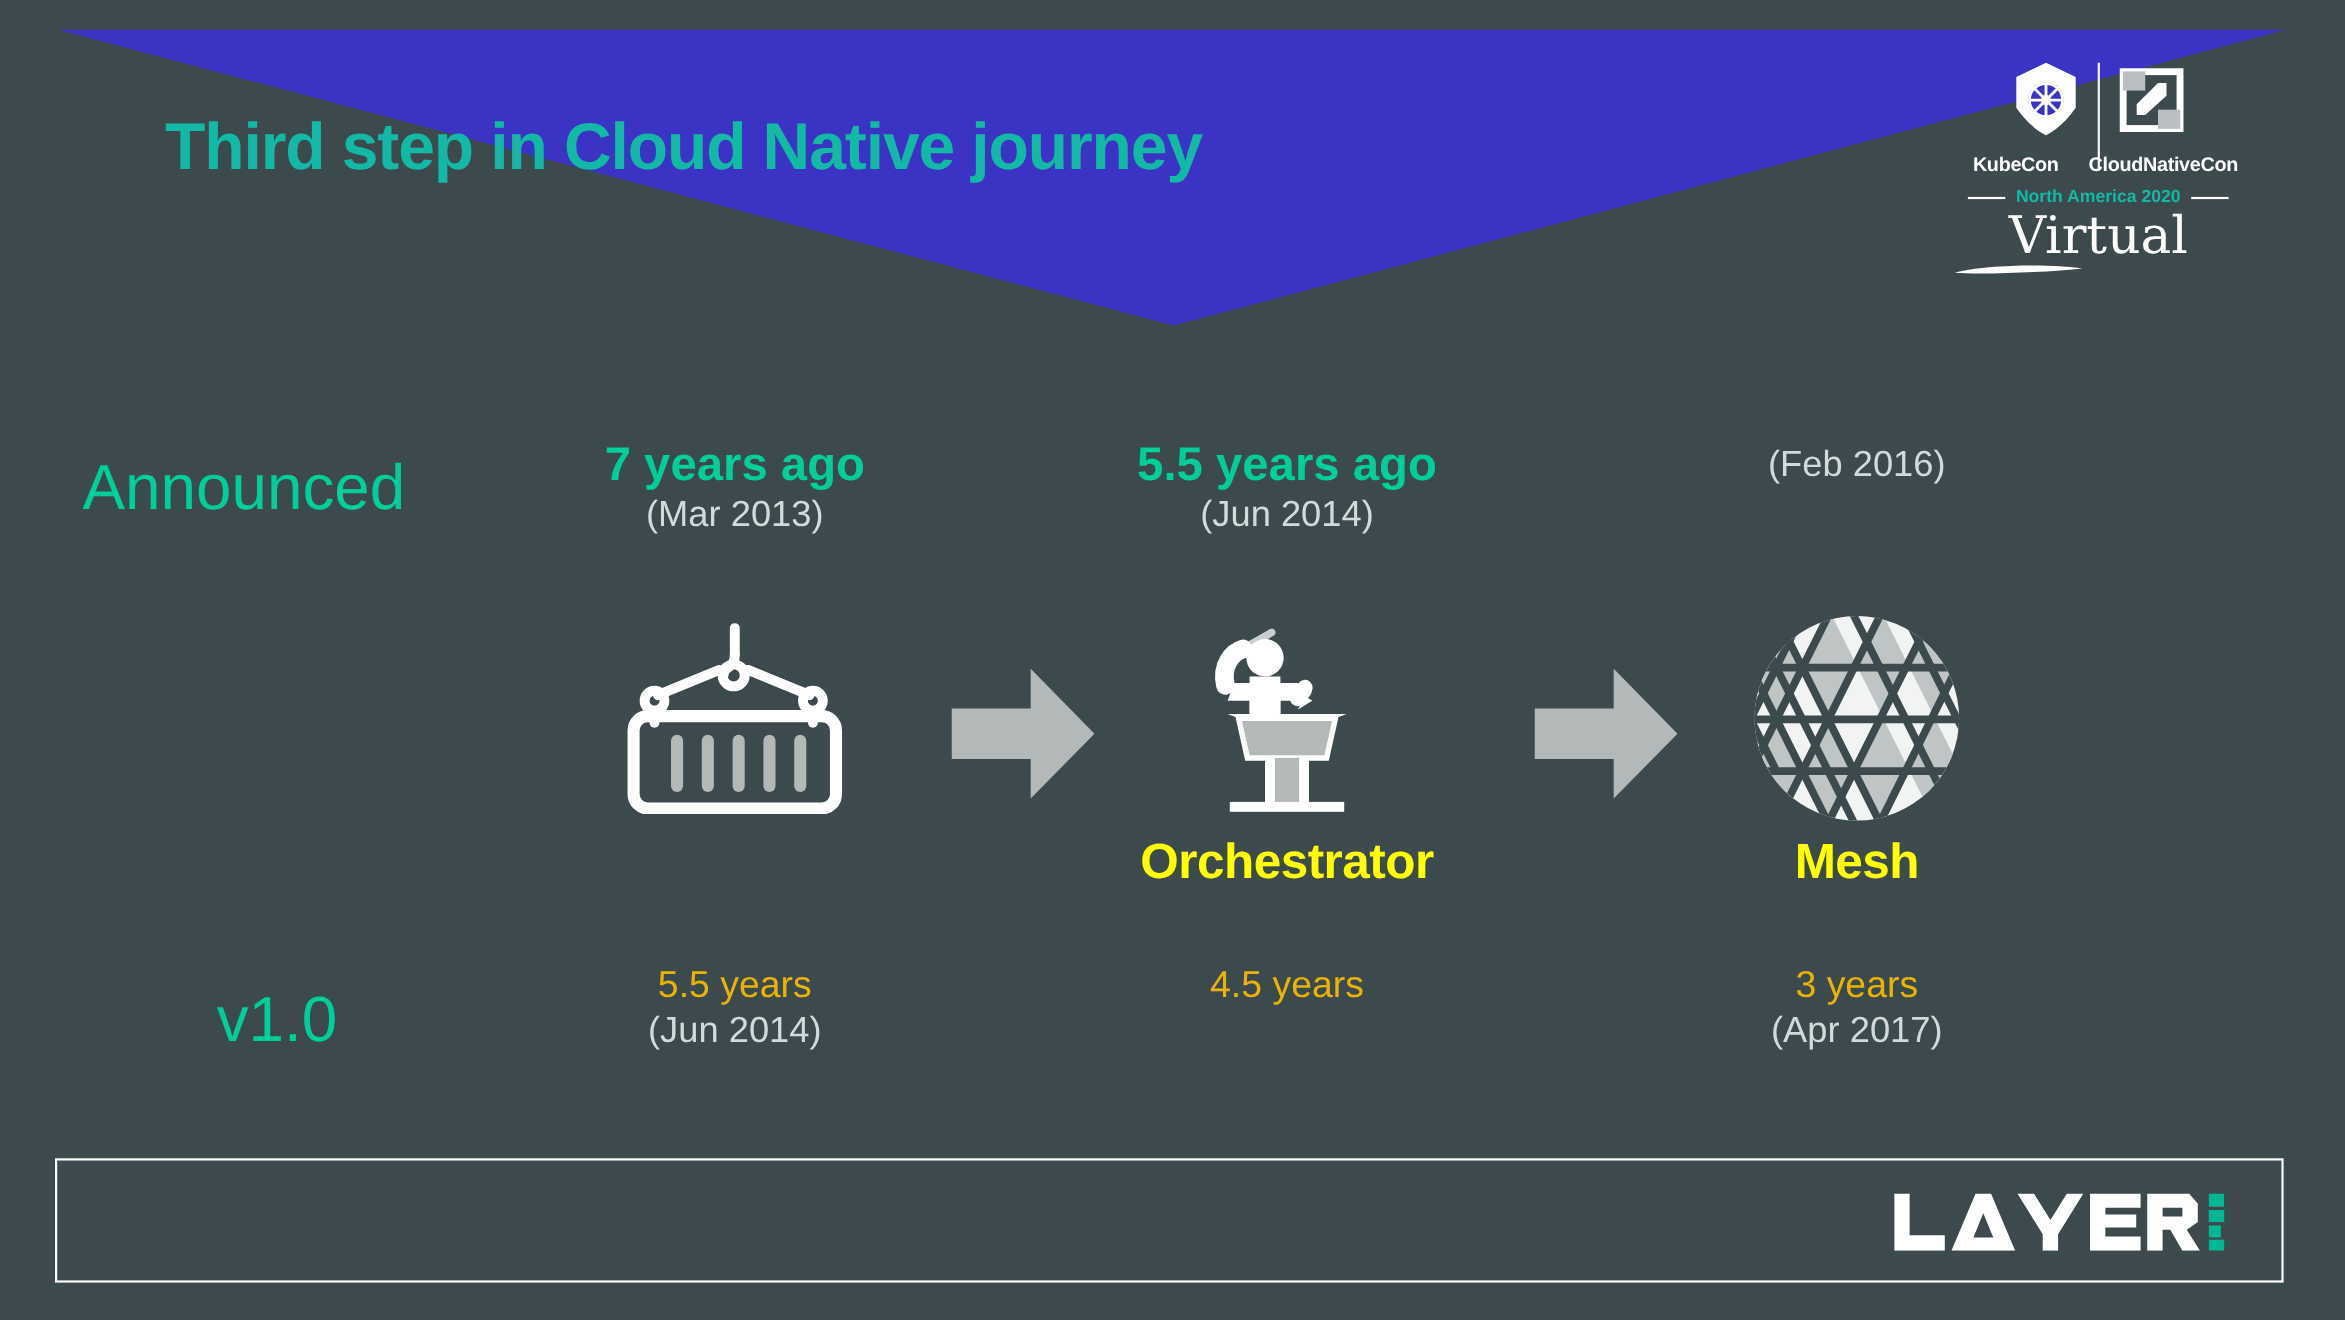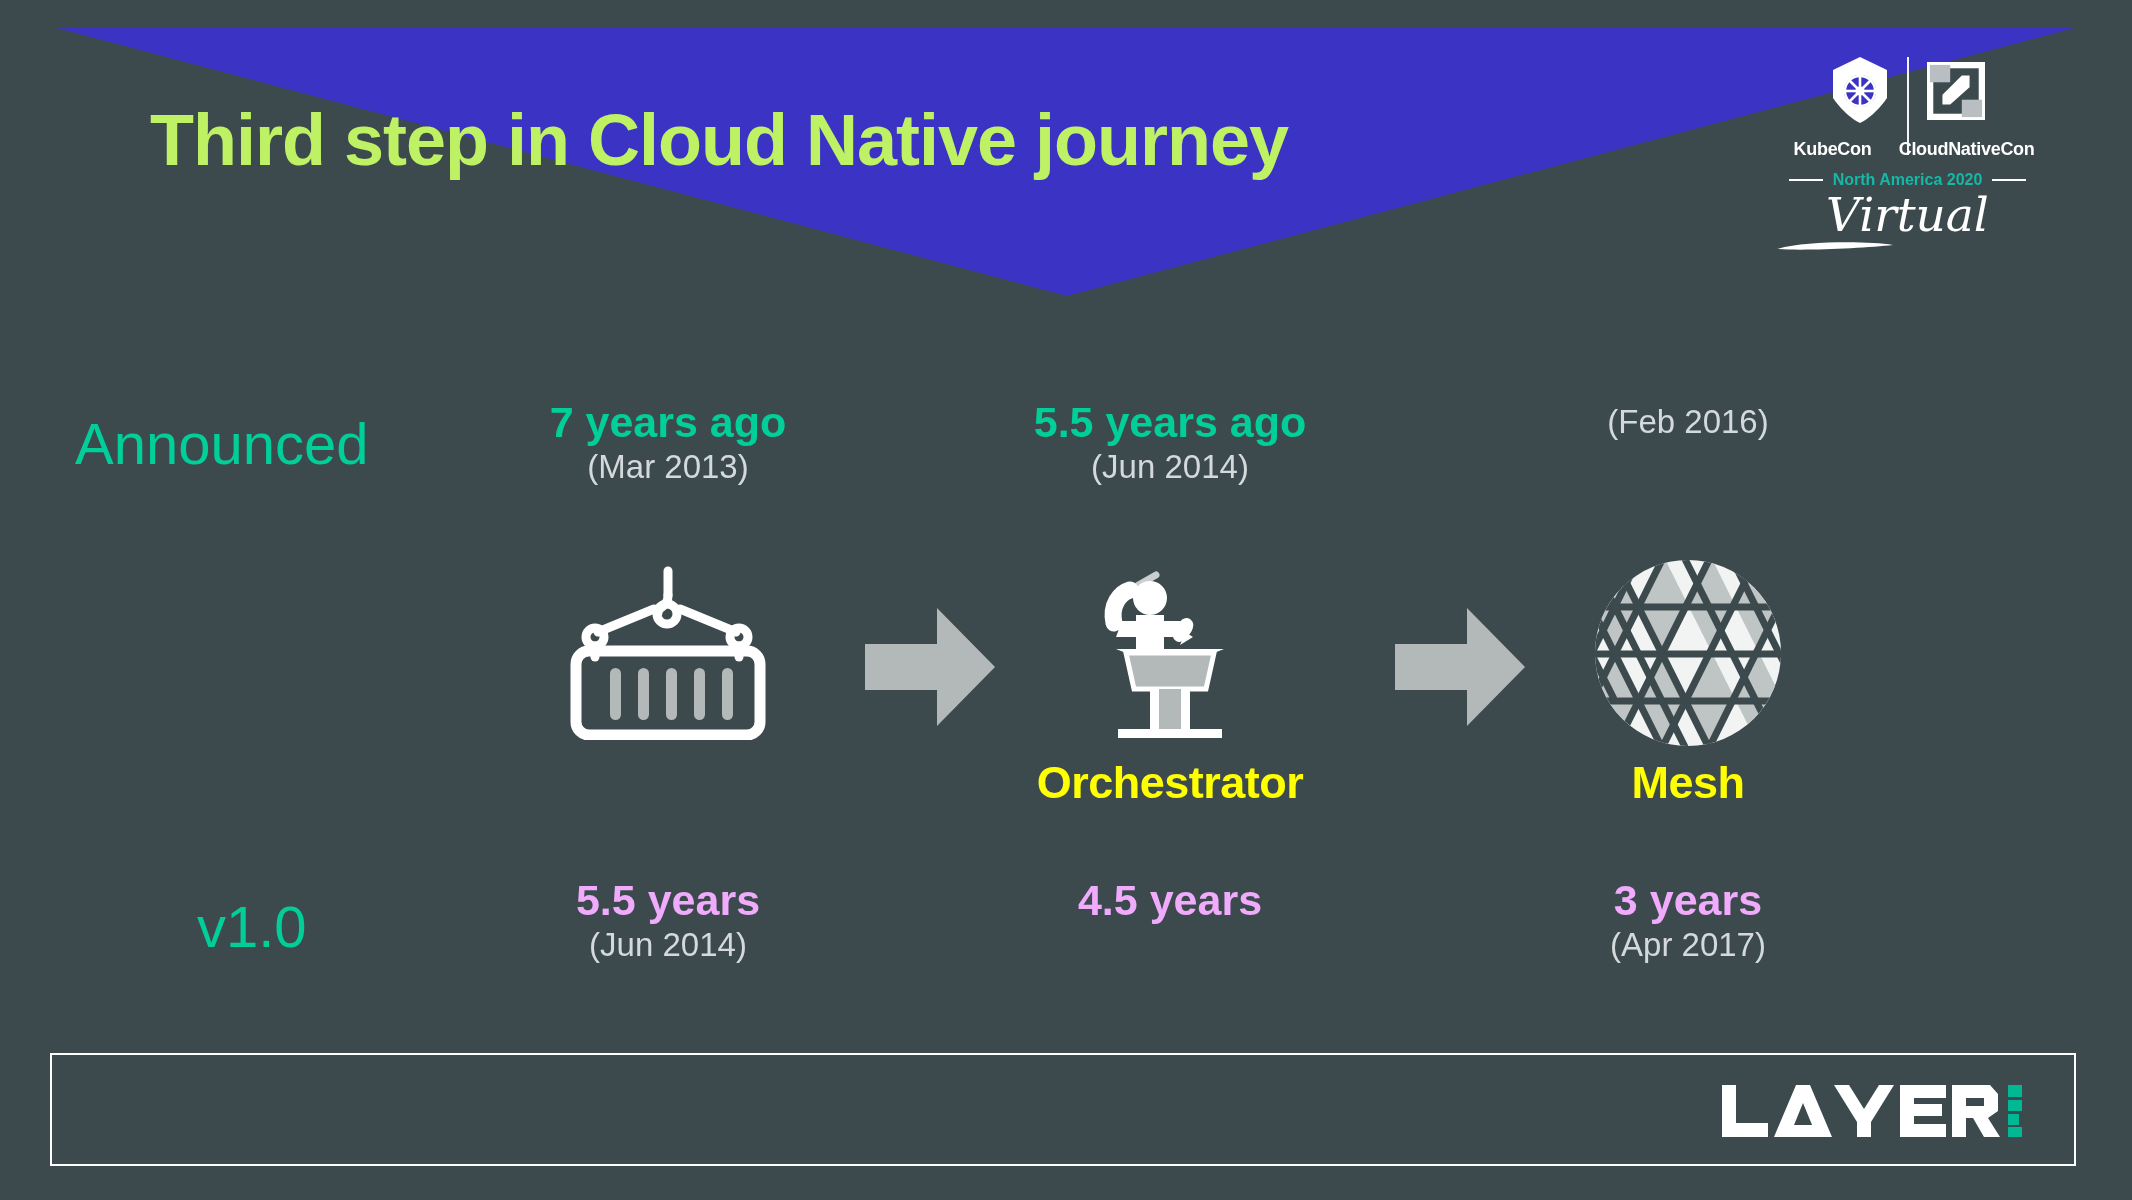--- a/index.html
+++ b/index.html
@@ -25,24 +25,24 @@
     left: 0; top: 0;
     width: 2132px;
     height: 320px;
   }
 
   
   .slide-title {
     position: absolute;
     left: 150px;
     top: 104px;
-    font-size: 72px;
+    font-size: 60px;
     line-height: 1.0;
     font-weight: bold;
-    color: #bef264;
+    color: #14b8a6;
     letter-spacing: -1px;
     white-space: nowrap;
     font-stretch: condensed;
   }
 
   
   .kubecon-logo {
     position: absolute;
     left: 1775px;
     top: 55px;
@@ -101,21 +101,20 @@
     font-weight: bold;
     padding: 0 10px;
     white-space: nowrap;
   }
   .kc-virtual {
     margin-top: 2px;
     text-align: center;
     color: #ffffff;
     font-size: 47px;
     font-family: "DejaVu Serif", serif;
-    font-style: italic;
     line-height: 1;
   }
   .kc-swoosh {
     margin: -4px auto 0 auto;
     width: 120px;
     height: 12px;
   }
 
   
   .row-label {
@@ -180,23 +179,23 @@
     font-weight: bold;
     line-height: 1;
     font-stretch: condensed;
     letter-spacing: -.5px;
     white-space: nowrap;
   }
 
   
   .v10-block { position: absolute; top: 878px; }
   .v10-years {
-    color: #f0abfc;
-    font-size: 43px;
-    font-weight: bold;
+    color: #eab308;
+    font-size: 34px;
+    font-weight: normal;
     line-height: 1.05;
     white-space: nowrap;
   }
   .v10-date {
     color: #d4dadb;
     font-size: 33px;
     font-weight: normal;
     line-height: 1.35;
     white-space: nowrap;
   }

